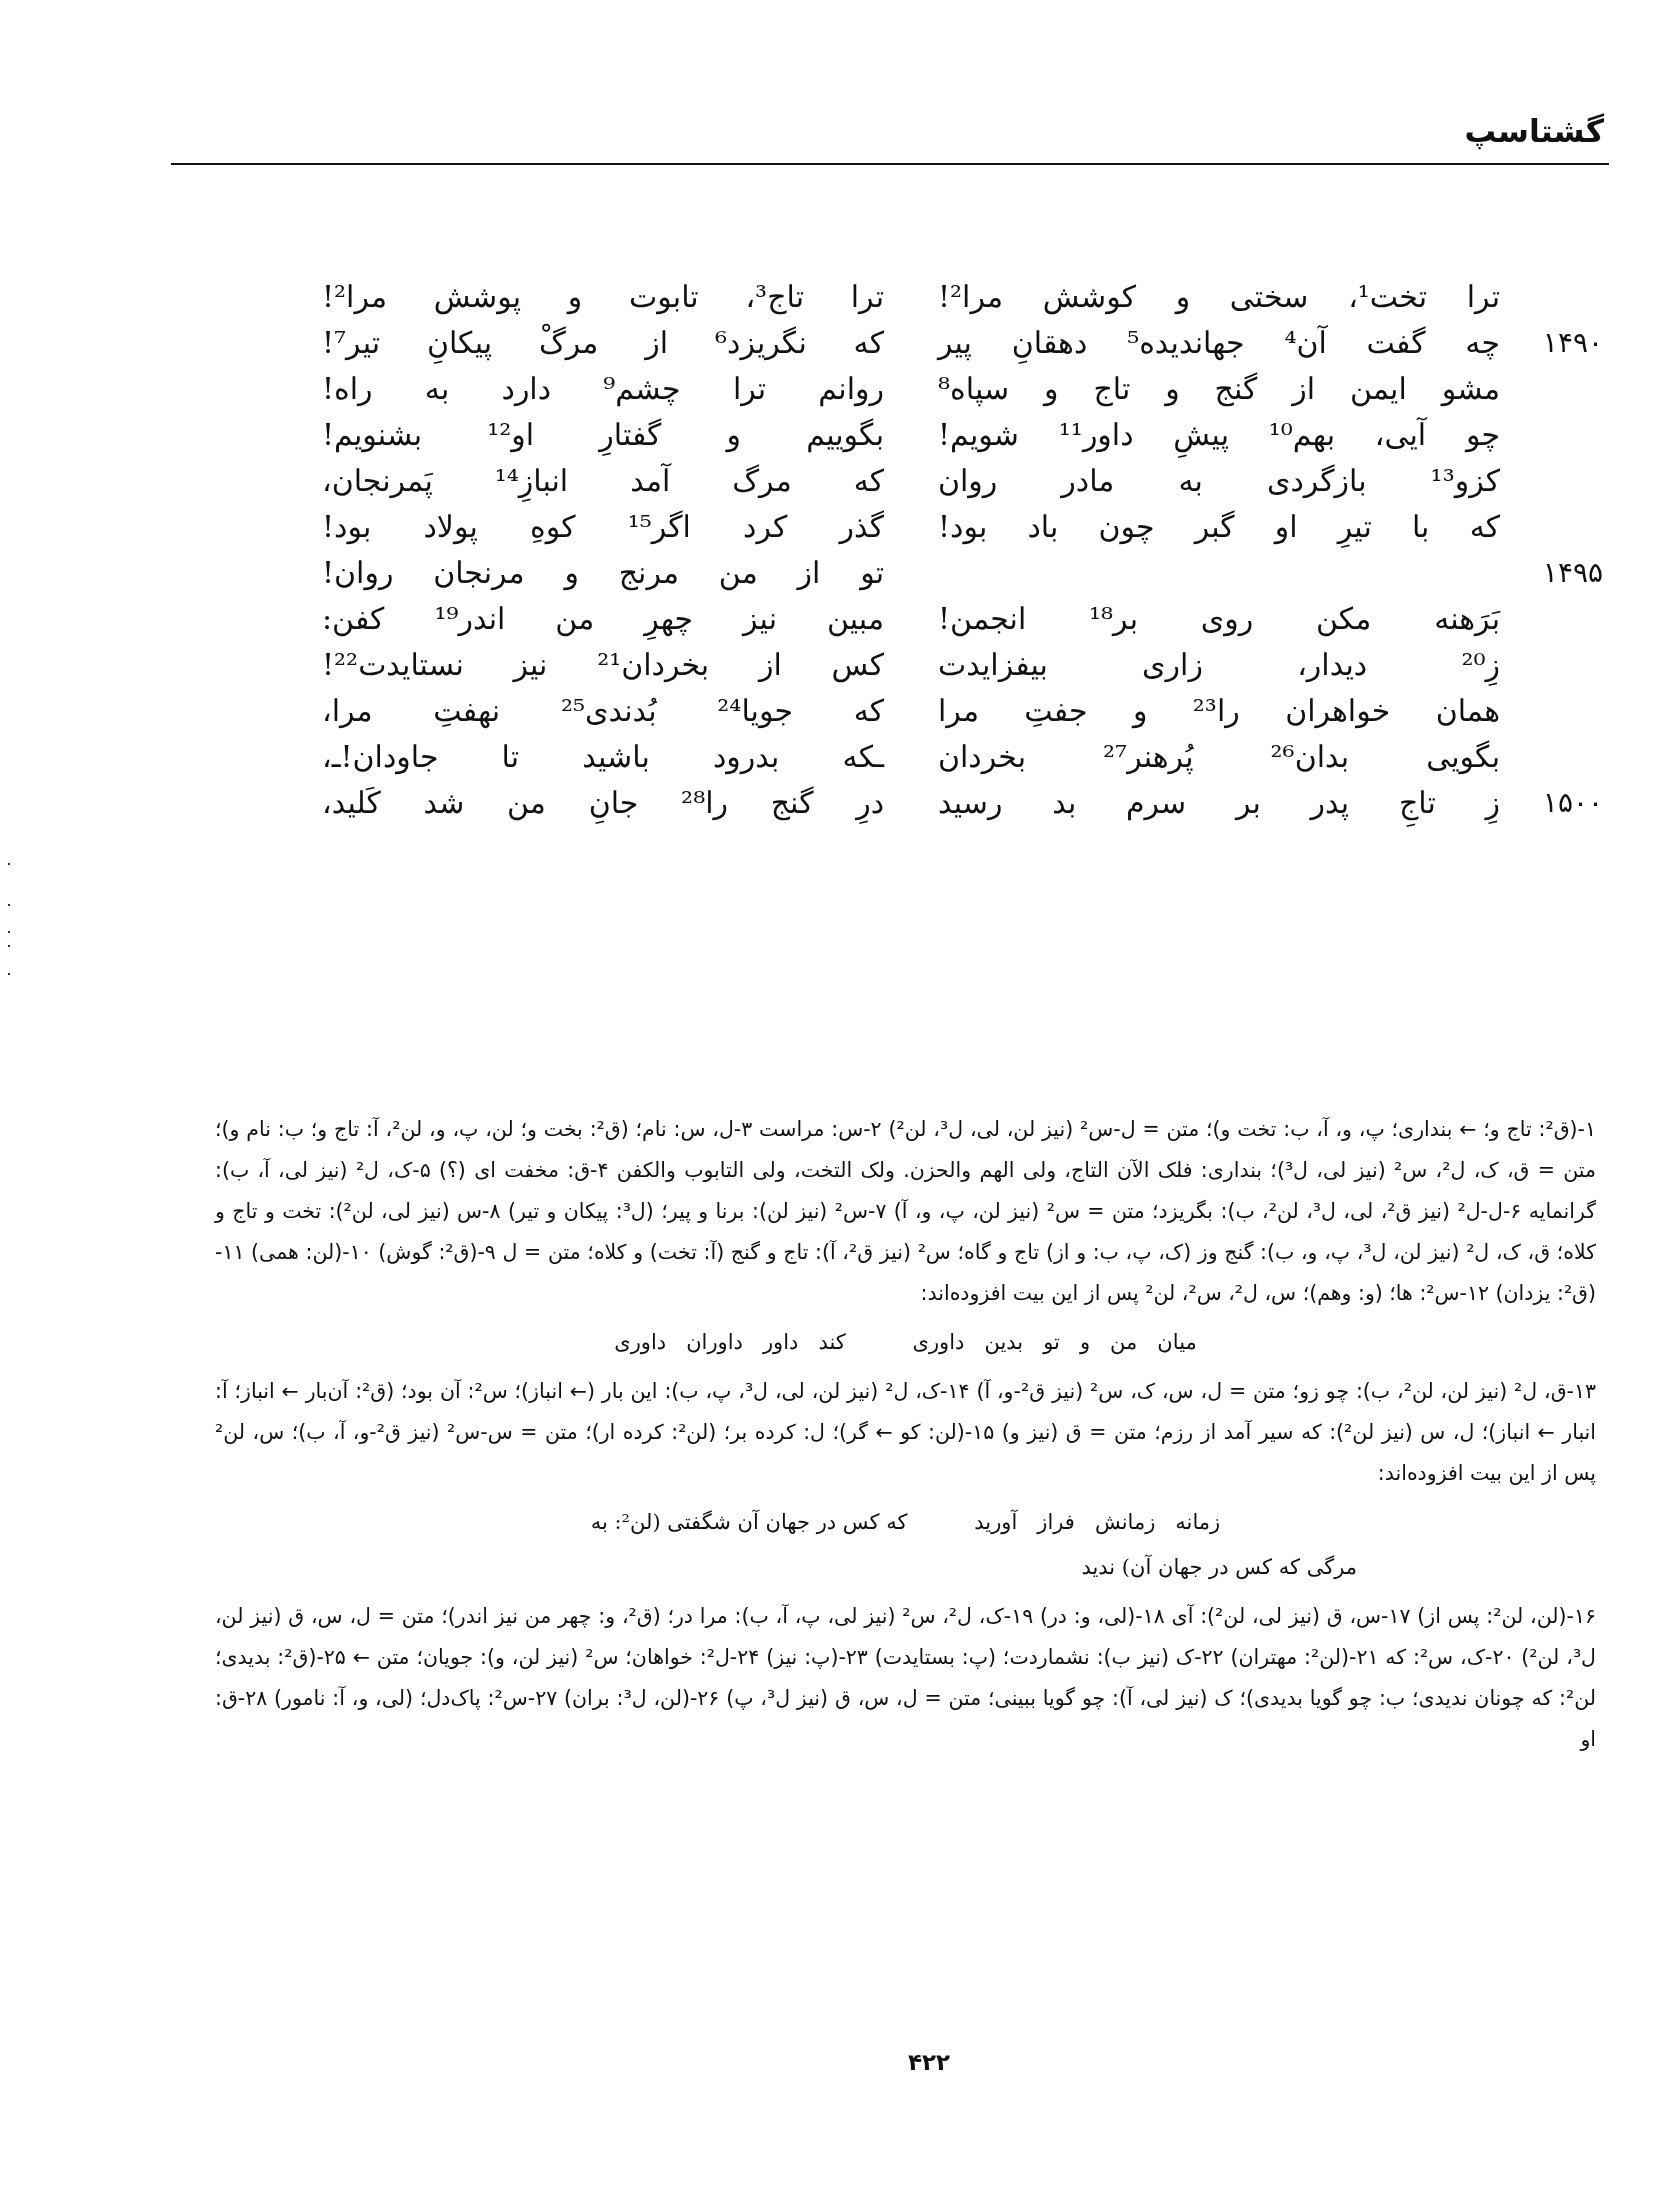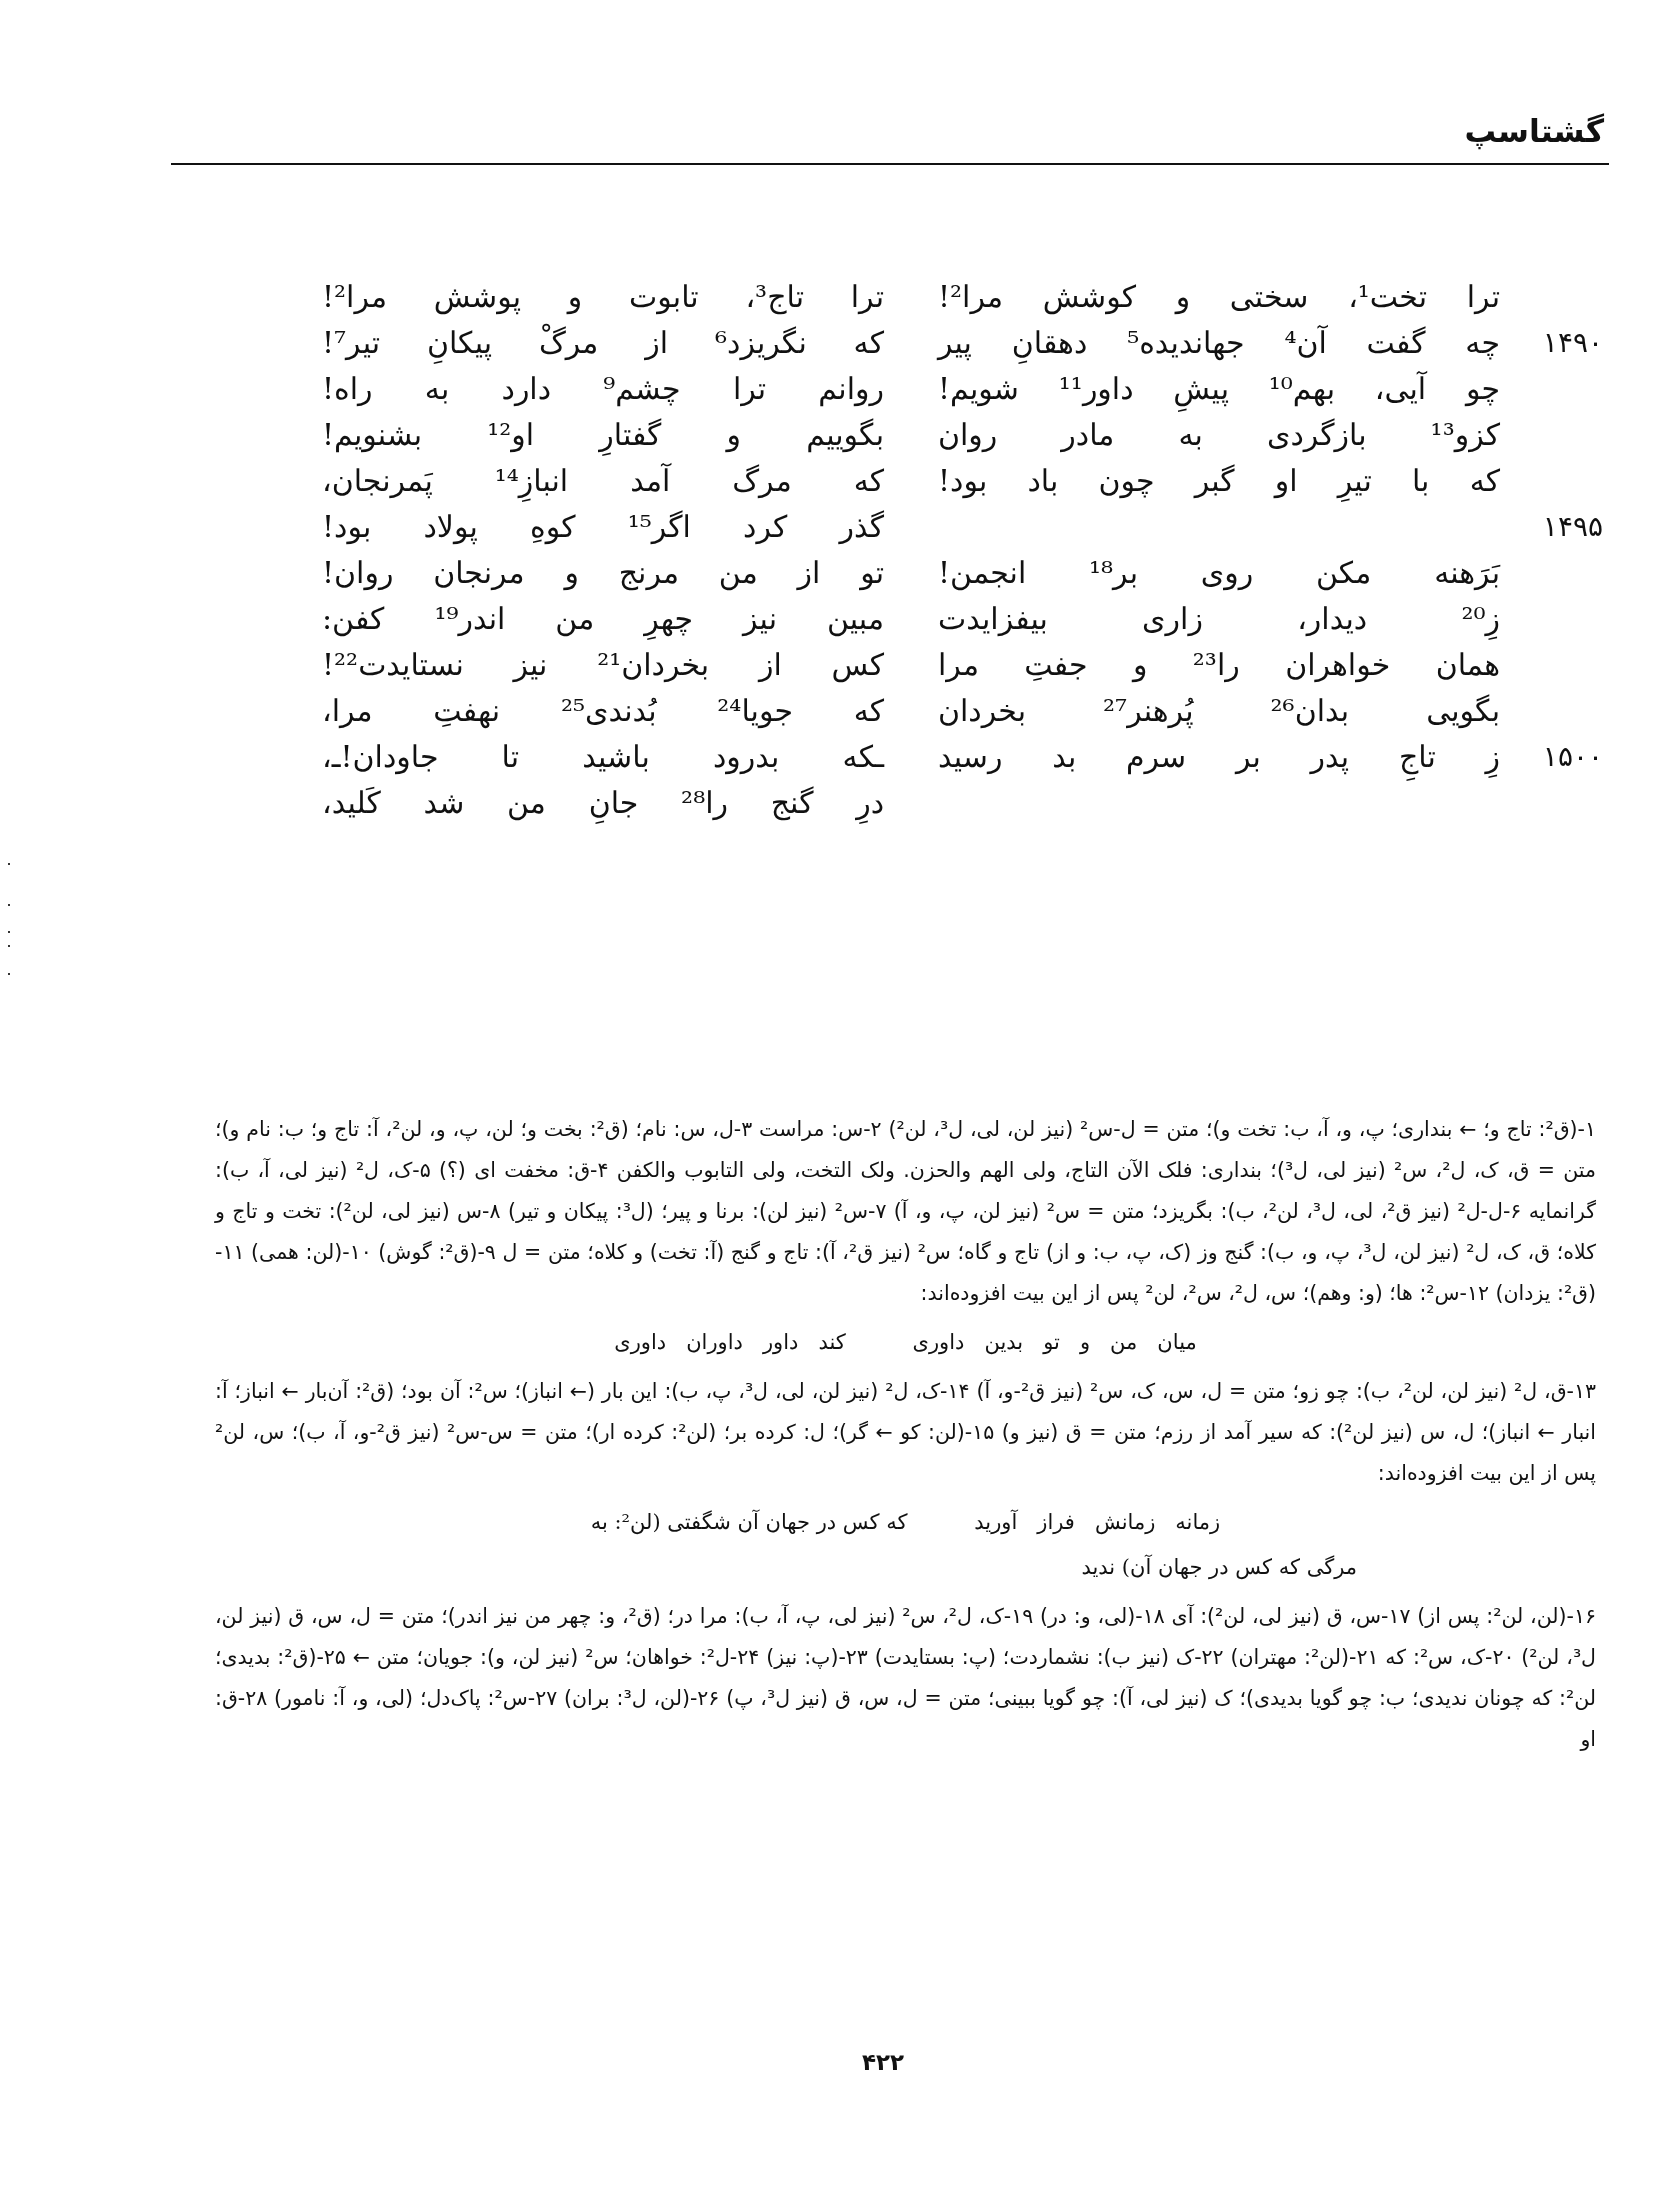--- a/index.html
+++ b/index.html
@@ -35,38 +35,39 @@
     position: absolute; top: 1101px; right: 55px; width: 1397px;
     font-family: "DejaVu Sans", sans-serif; font-size: 20.5px; line-height: 41px;
     text-align: justify;
   }
   .notes p { margin: 8px; }
   .notes .verse-q {
     text-align: center; white-space: pre; margin: 4.1px 0 0 0; font-family: "DejaVu Serif", serif; font-size: 21px;
   }
   .notes .verse-q2 { padding-right: 247px; text-align: right; }
   .page-number {
-    position: absolute; top: 2049px; left: 822px; width: 82px; text-align: right;
+    position: absolute; top: 2049px; left: 888px; width: 82px; text-align: center;
     font-family: "DejaVu Sans", sans-serif; font-weight: bold; font-size: 23px;
   }
   .edge-marks {
     position: absolute; left: 5.5px; top: 863px; width: 6.8px; height: 205px;
   }
   .edge-marks span { position: absolute; left: 2.7px; width: 2.1px; height: 2.1px; background: #333; }
 </style>
 </head>
 <body>
 
 <div class="running-head">گشتاسپ</div>
 <div class="head-rule"></div>
 
 <div class="poem">
   <div class="col right" id="col-right">
       <div class="verse"><span>ترا تخت¹، سختی و کوشش مرا²!</span></div>
       <div class="verse"><span>چه گفت آن⁴ جهاندیده⁵ دهقانِ پیر</span><span class="verse-num">۱۴۹۰</span></div>
+      <div class="verse"><span>مشو ایمن از گنج و تاج و سپاه⁸</span></div>
       <div class="verse"><span>چو آیی، بهم¹⁰ پیشِ داور¹¹ شویم!</span></div>
       <div class="verse"><span>کزو¹³ بازگردی به مادر روان</span></div>
       <div class="verse"><span>که با تیرِ او گبر چون باد بود!</span></div>
       <div class="verse"><span class="verse-num">۱۴۹۵</span></div>
       <div class="verse"><span>بَرَهنه مکن روی بر¹⁸ انجمن!</span></div>
       <div class="verse"><span>زِ²⁰ دیدار، زاری بیفزایدت</span></div>
       <div class="verse"><span>همان خواهران را²³ و جفتِ مرا</span></div>
       <div class="verse"><span>بگویی بدان²⁶ پُرهنر²⁷ بخردان</span></div>
       <div class="verse"><span>زِ تاجِ پدر بر سرم بد رسید</span><span class="verse-num">۱۵۰۰</span></div>
     </div>

